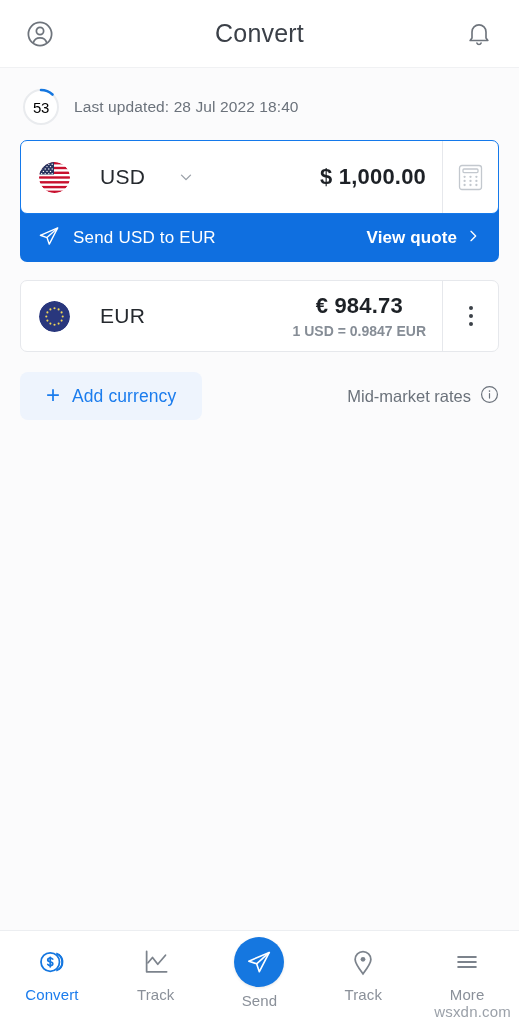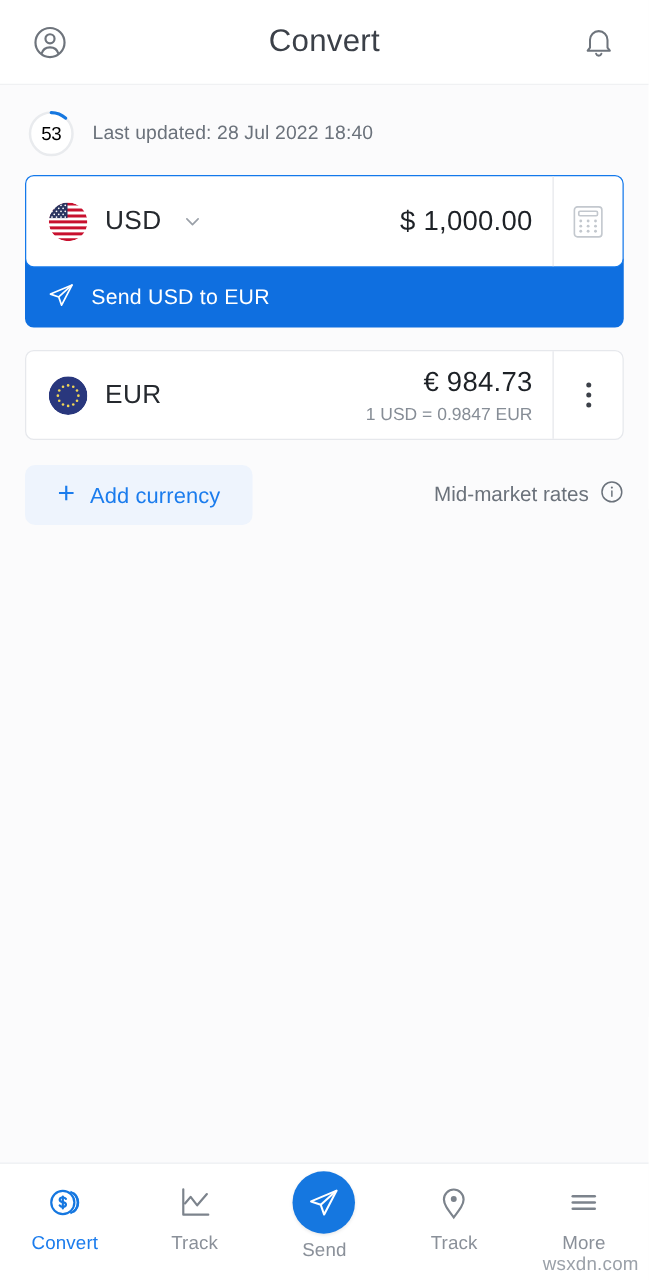--- a/index.html
+++ b/index.html
@@ -94,36 +94,36 @@
     z-index: 2;
   }
   .currency-card.plain {
     border: 1px solid #e6e8ec;
     height: 72px;
     border-radius: 7px;
   }
   .cc-left {
     display: flex;
     align-items: center;
-    gap: 14px;
+    gap: 30px;
     padding-left: 18px;
     flex: 0 0 auto;
   }
   .cc-mid { flex: 1 1 auto; display:flex; align-items:center; justify-content:flex-end; padding-right: 16px;}
   .cc-code {
     font-size: 21px;
     color: #25292e;
     letter-spacing: .3px;
   }
   .chevron-dn {
     margin-left: 2px;
     display: inline-flex;
     align-items: center;
   }
-  .amount-block { text-align: right; }
+  .amount-block { text-align: center; font-weight: bold; }
   .amount {
     font-size: 22px;
     color: #1d2126;
     letter-spacing: .2px;
     white-space: nowrap;
   }
   .rate-line {
     font-size: 14px;
     color: #868d96;
     margin-top: 4px;
@@ -373,20 +373,28 @@
       <div class="send-banner">
         <div class="send-left">
           <span>
             <svg width="22" height="22" viewBox="0 0 24 24" fill="none" stroke="#ffffff" stroke-width="1.5" stroke-linejoin="round">
               <path d="M21.5 3.2 2.6 11.2l7.2 2.5 2.5 7.2z"></path>
               <path d="M21.5 3.2 9.8 13.7"></path>
             </svg>
           </span>
           <span class="send-label">Send USD to EUR</span>
         </div>
+        <div class="send-right">
+          <span class="view-quote">View quote</span>
+          <span>
+            <svg width="16" height="16" viewBox="0 0 24 24" fill="none" stroke="#ffffff" stroke-width="2" stroke-linecap="round" stroke-linejoin="round">
+              <polyline points="9 5 16 12 9 19"></polyline>
+            </svg>
+          </span>
+        </div>
       </div>
     </div>
 
     <div class="currency-card plain">
       <div class="cc-left">
         <span class="flag">
           <svg width="31" height="31" viewBox="0 0 31 31">
             <circle cx="15.5" cy="15.5" r="15.5" fill="#29377d"></circle>
             <g fill="#f0d657">
               <circle cx="15.5" cy="7.3" r="1.05"></circle>

